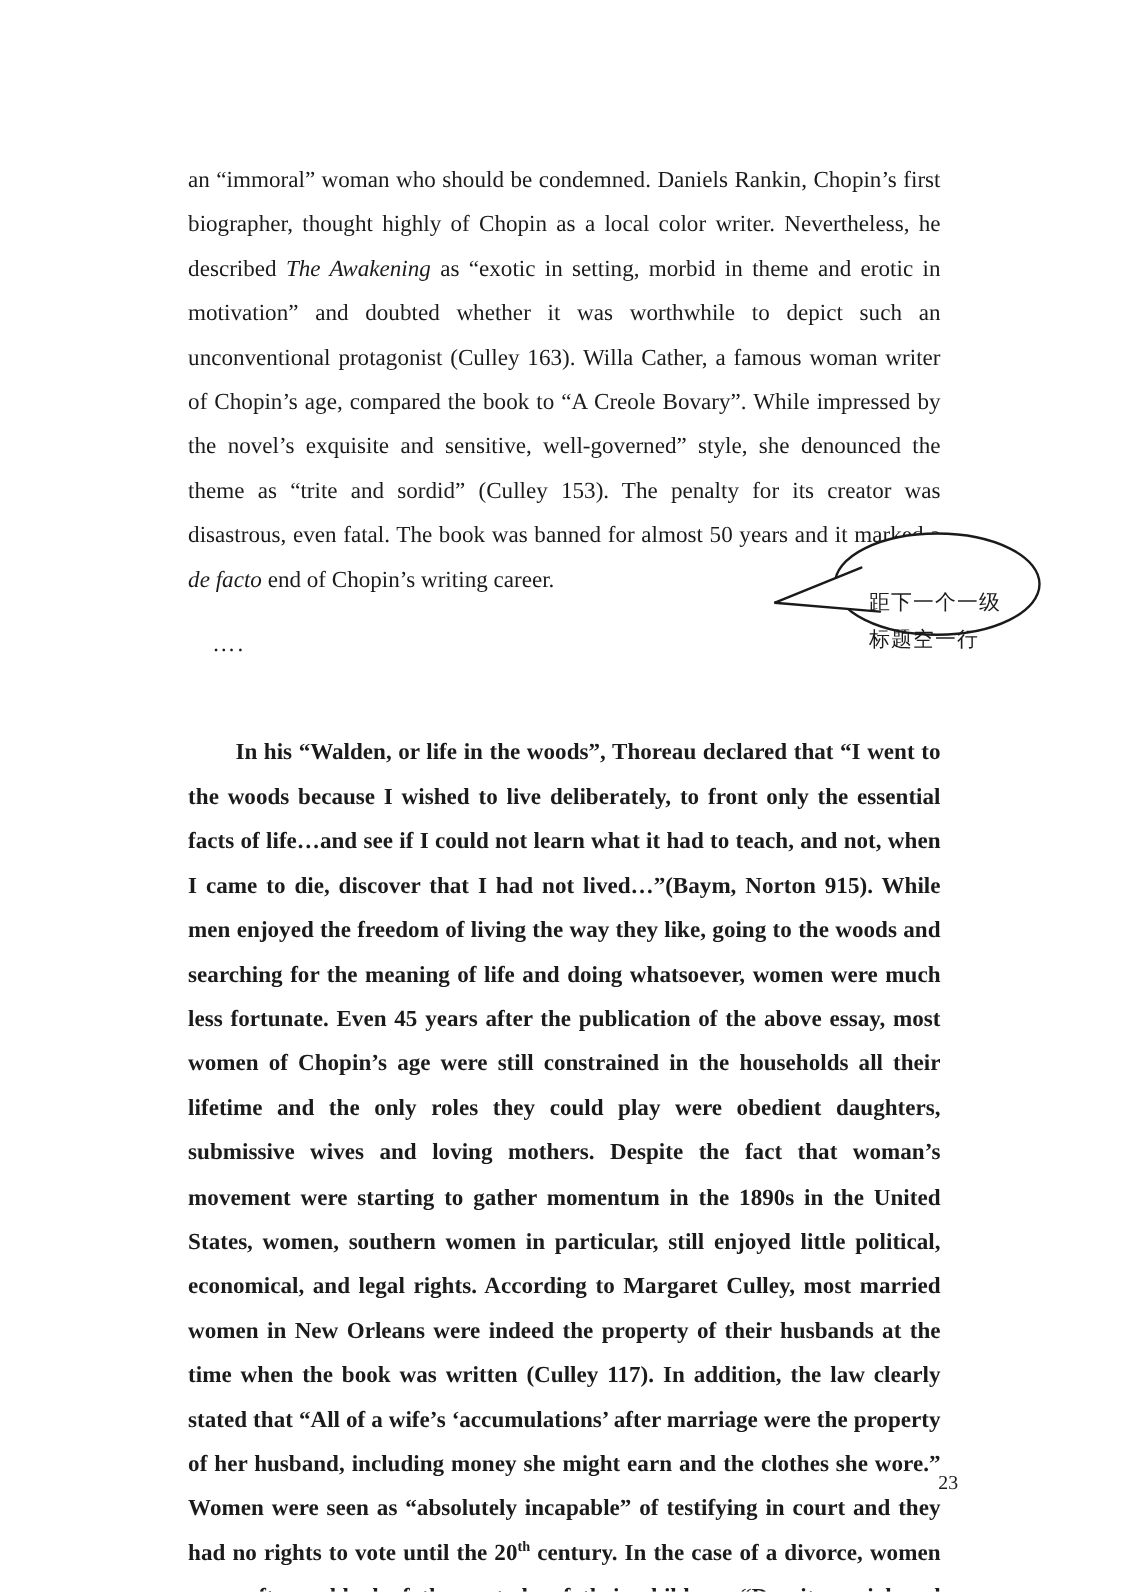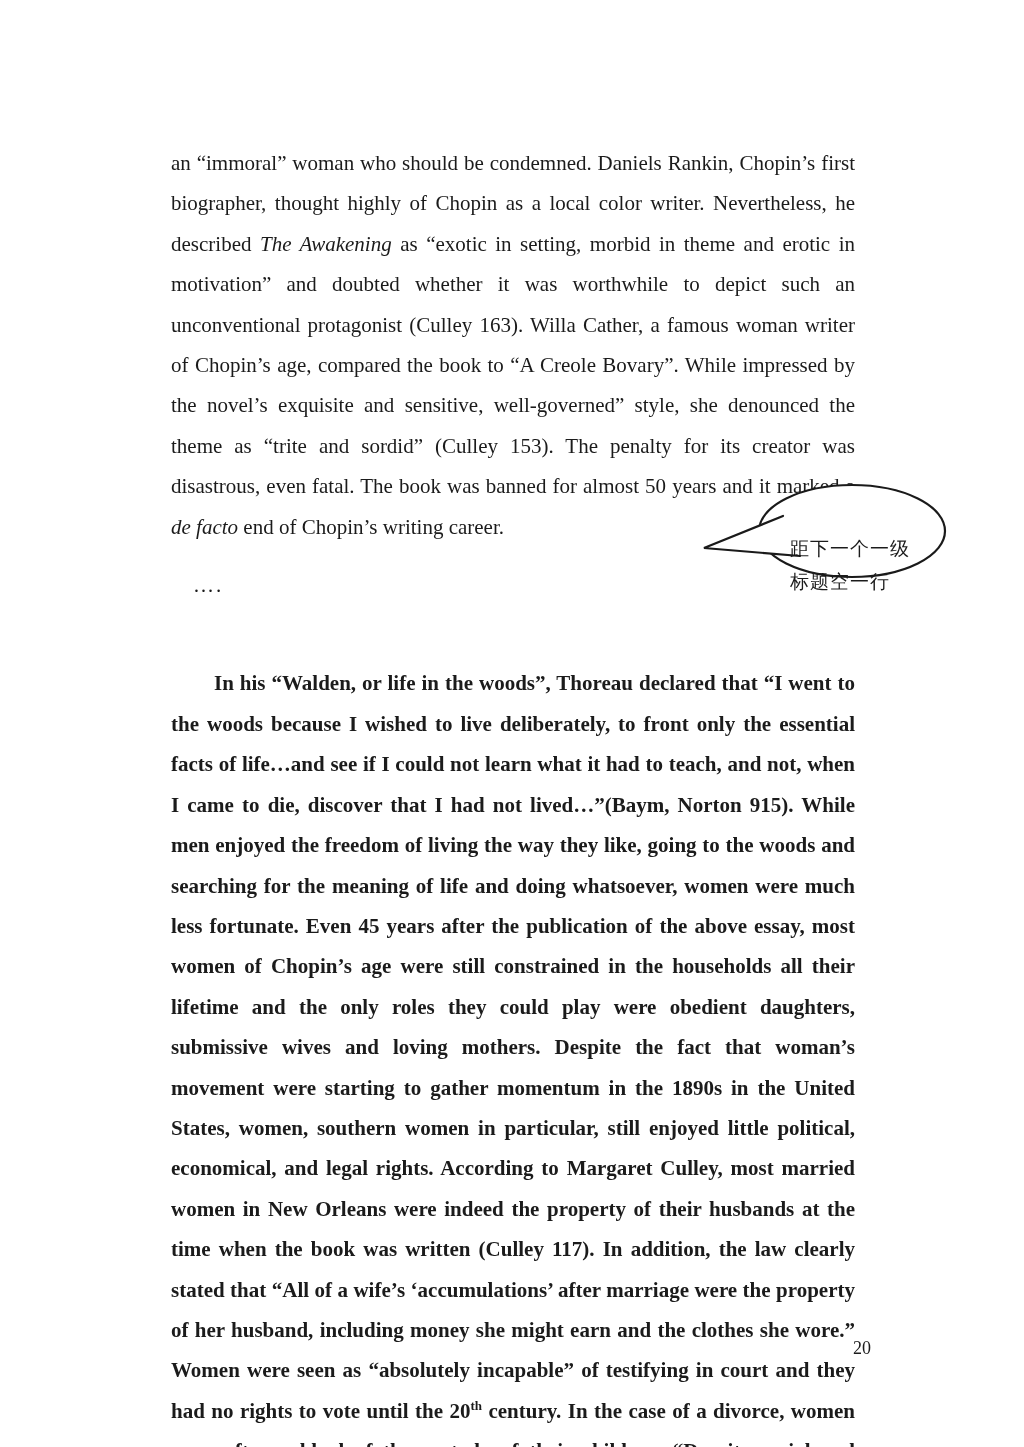--- a/index.html
+++ b/index.html
@@ -112,15 +112,15 @@
     <svg width="270" height="115" viewBox="0 0 270 115">
       <ellipse cx="162" cy="56" rx="93" ry="46" fill="#ffffff" stroke="#1a1a1a" stroke-width="2.2"></ellipse>
       <path d="M 93 41 L 14 73 L 110 81" fill="#ffffff" stroke="#1a1a1a" stroke-width="2.2" stroke-linejoin="miter" stroke-linecap="round"></path>
     </svg>
     <div class="callout-text">
       <div>距下一个一级</div>
       <div>标题空一行</div>
     </div>
   </div>
 
-  <div class="page-number">20</div>
+  <div class="page-number">23</div>
 
 </div>
 
 </body></html>

